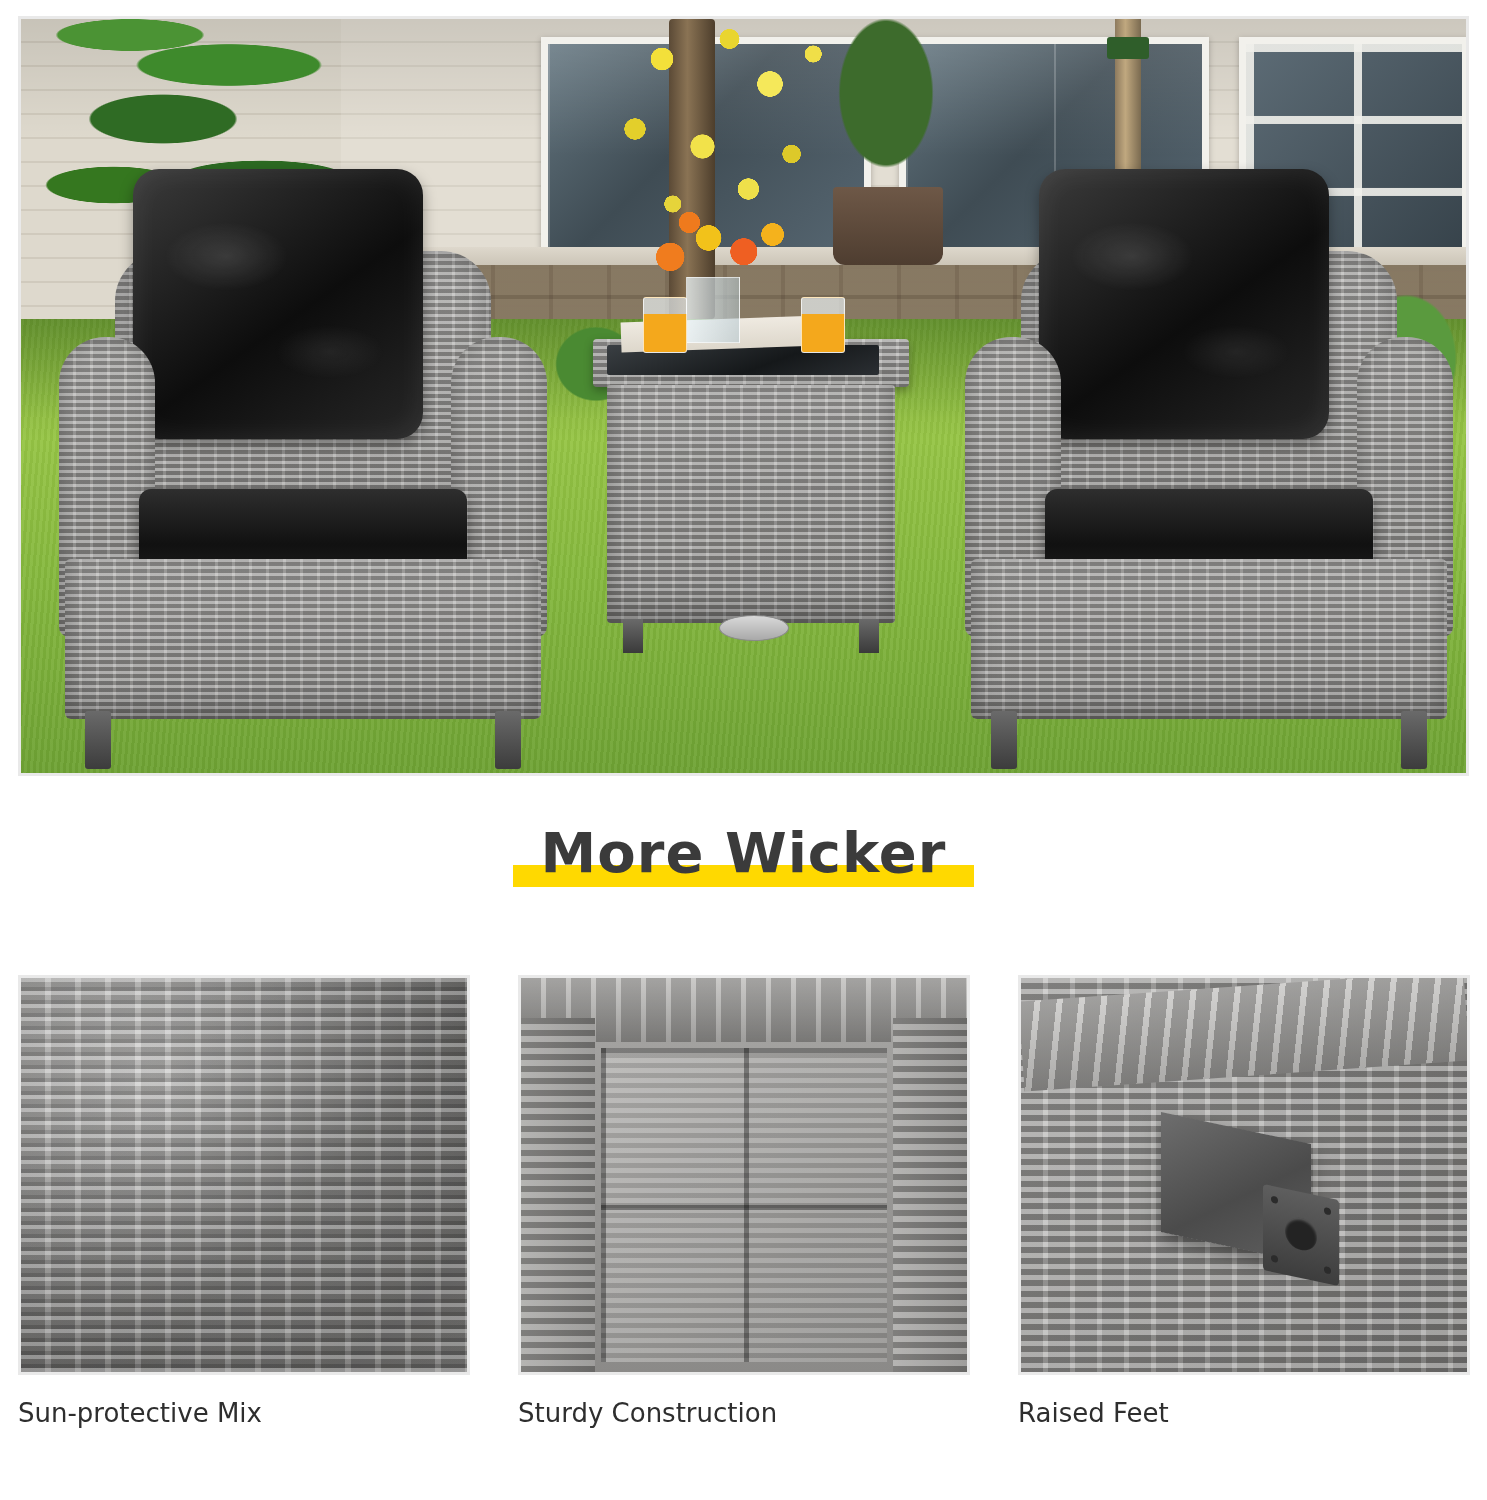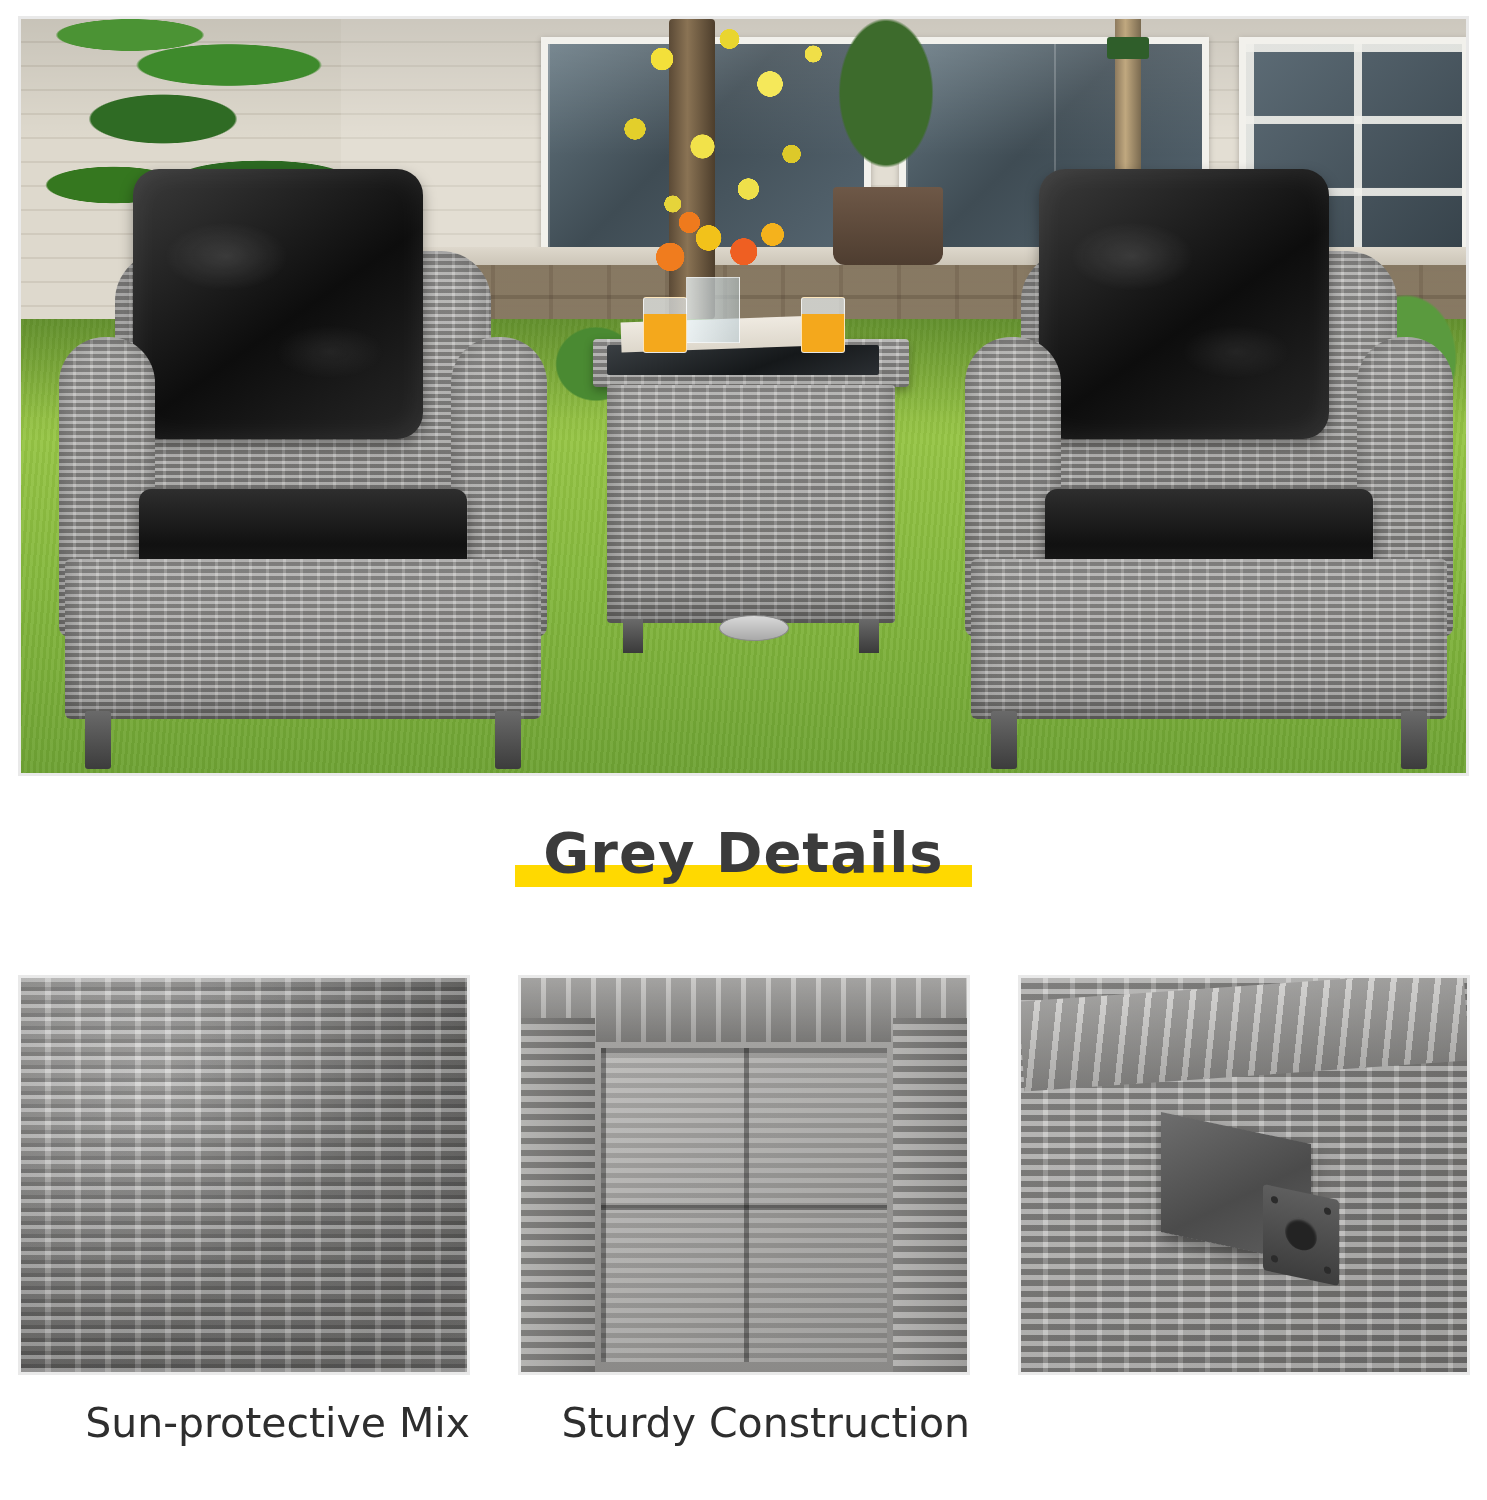--- a/index.html
+++ b/index.html
@@ -407,23 +407,23 @@
     background: #232323;
     box-shadow: inset 0 2px 3px rgba(255,255,255,.25);
   }
   .corner-scene .bolt {
     position: absolute; width: 7px; height: 7px; border-radius: 50%;
     background: #2b2b2b;
   }
 
   .card-caption {
     margin-top: 22px;
-    text-align: right;
+    text-align: left;
     font-family: "DejaVu Sans", sans-serif;
-    font-size: 41px;
+    font-size: 26px;
     line-height: 1.30;
     color: #2e2e2e;
   }
 </style>
 </head>
 <body>
 
 <div class="hero-wrap">
   <div class="hero">
 
@@ -492,21 +492,21 @@
 
     <div class="paper"></div>
     <div class="vase"></div>
     <div class="flowers"></div>
     <div class="glass-juice g1"></div>
     <div class="glass-juice g2"></div>
   </div>
 </div>
 
 <div class="details-heading">
-  <span class="hl">Grey Details</span>
+  <span class="hl">More Wicker</span>
 </div>
 
 <div class="cards">
 
   <div class="card">
     <div class="card-img">
       <div class="weave-flat"></div>
     </div>
     <div class="card-caption">
       <div>Sun-protective Mix</div>
@@ -535,15 +535,18 @@
         <div class="foot"></div>
         <div class="plate">
           <div class="hole"></div>
           <div class="bolt" style="left:8px;top:10px;"></div>
           <div class="bolt" style="right:8px;top:10px;"></div>
           <div class="bolt" style="left:8px;bottom:10px;"></div>
           <div class="bolt" style="right:8px;bottom:10px;"></div>
         </div>
       </div>
     </div>
+    <div class="card-caption">
+      <div>Raised Feet</div>
+    </div>
   </div>
 
 </div>
 
 </body></html>

